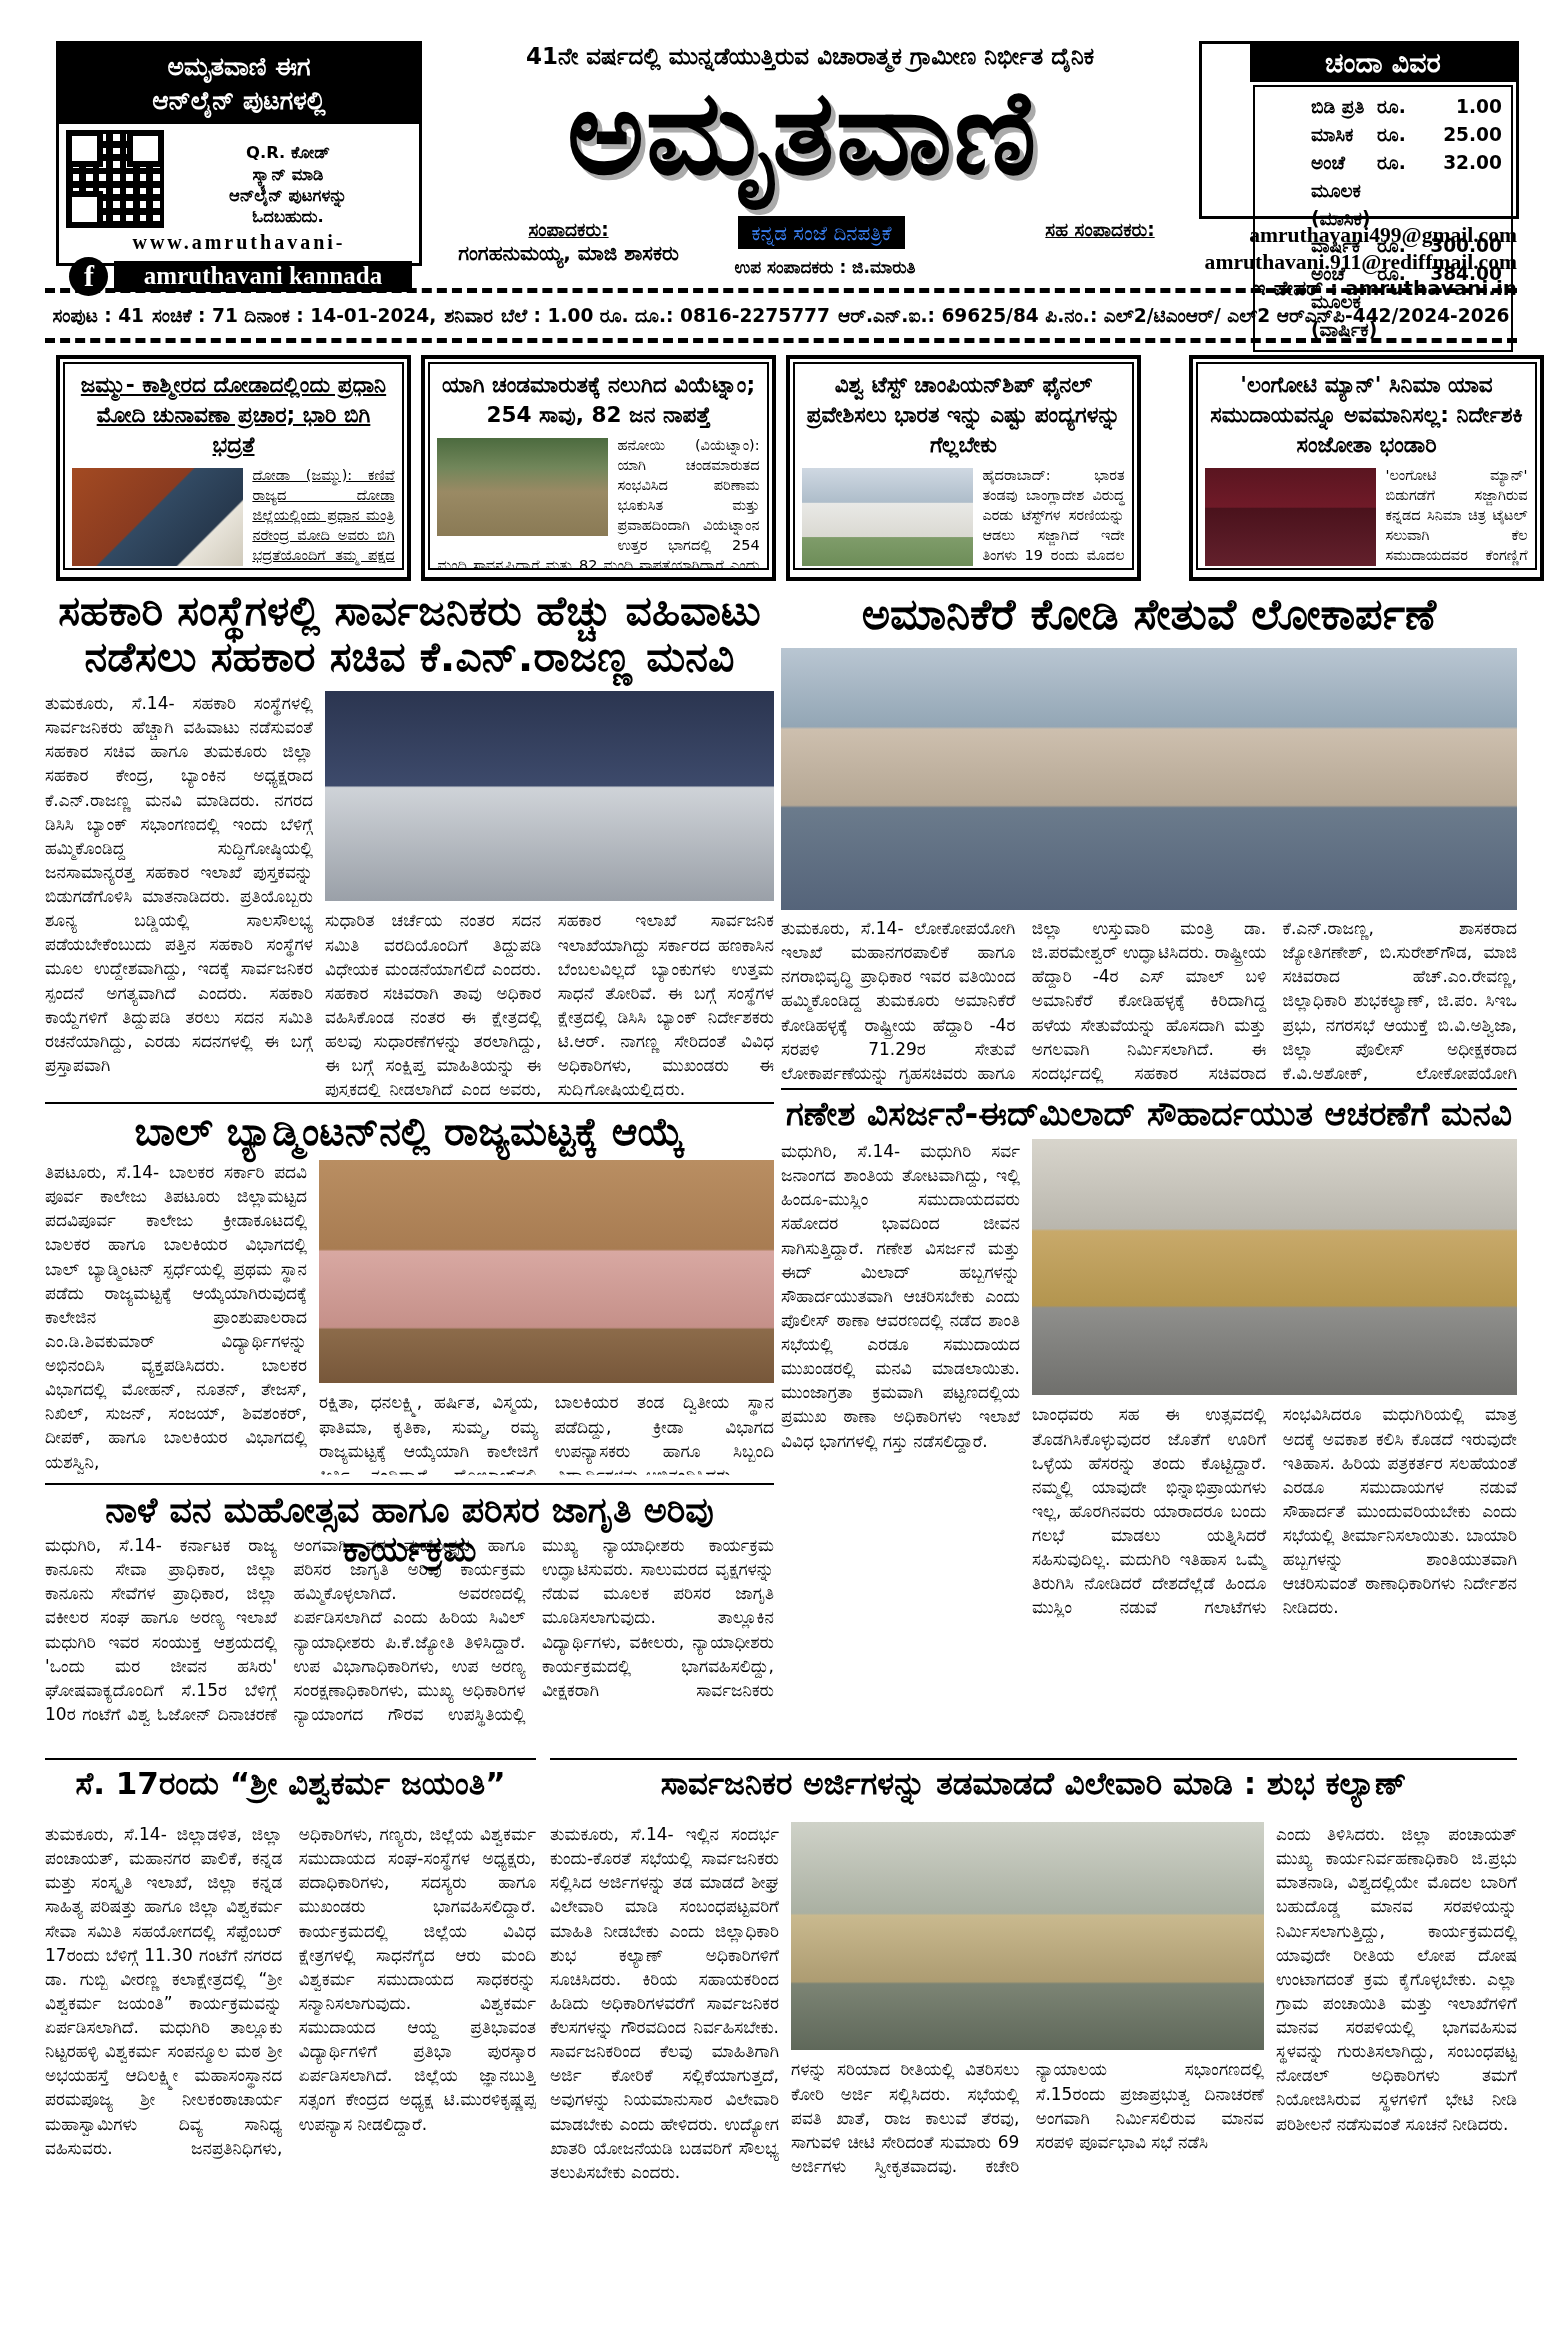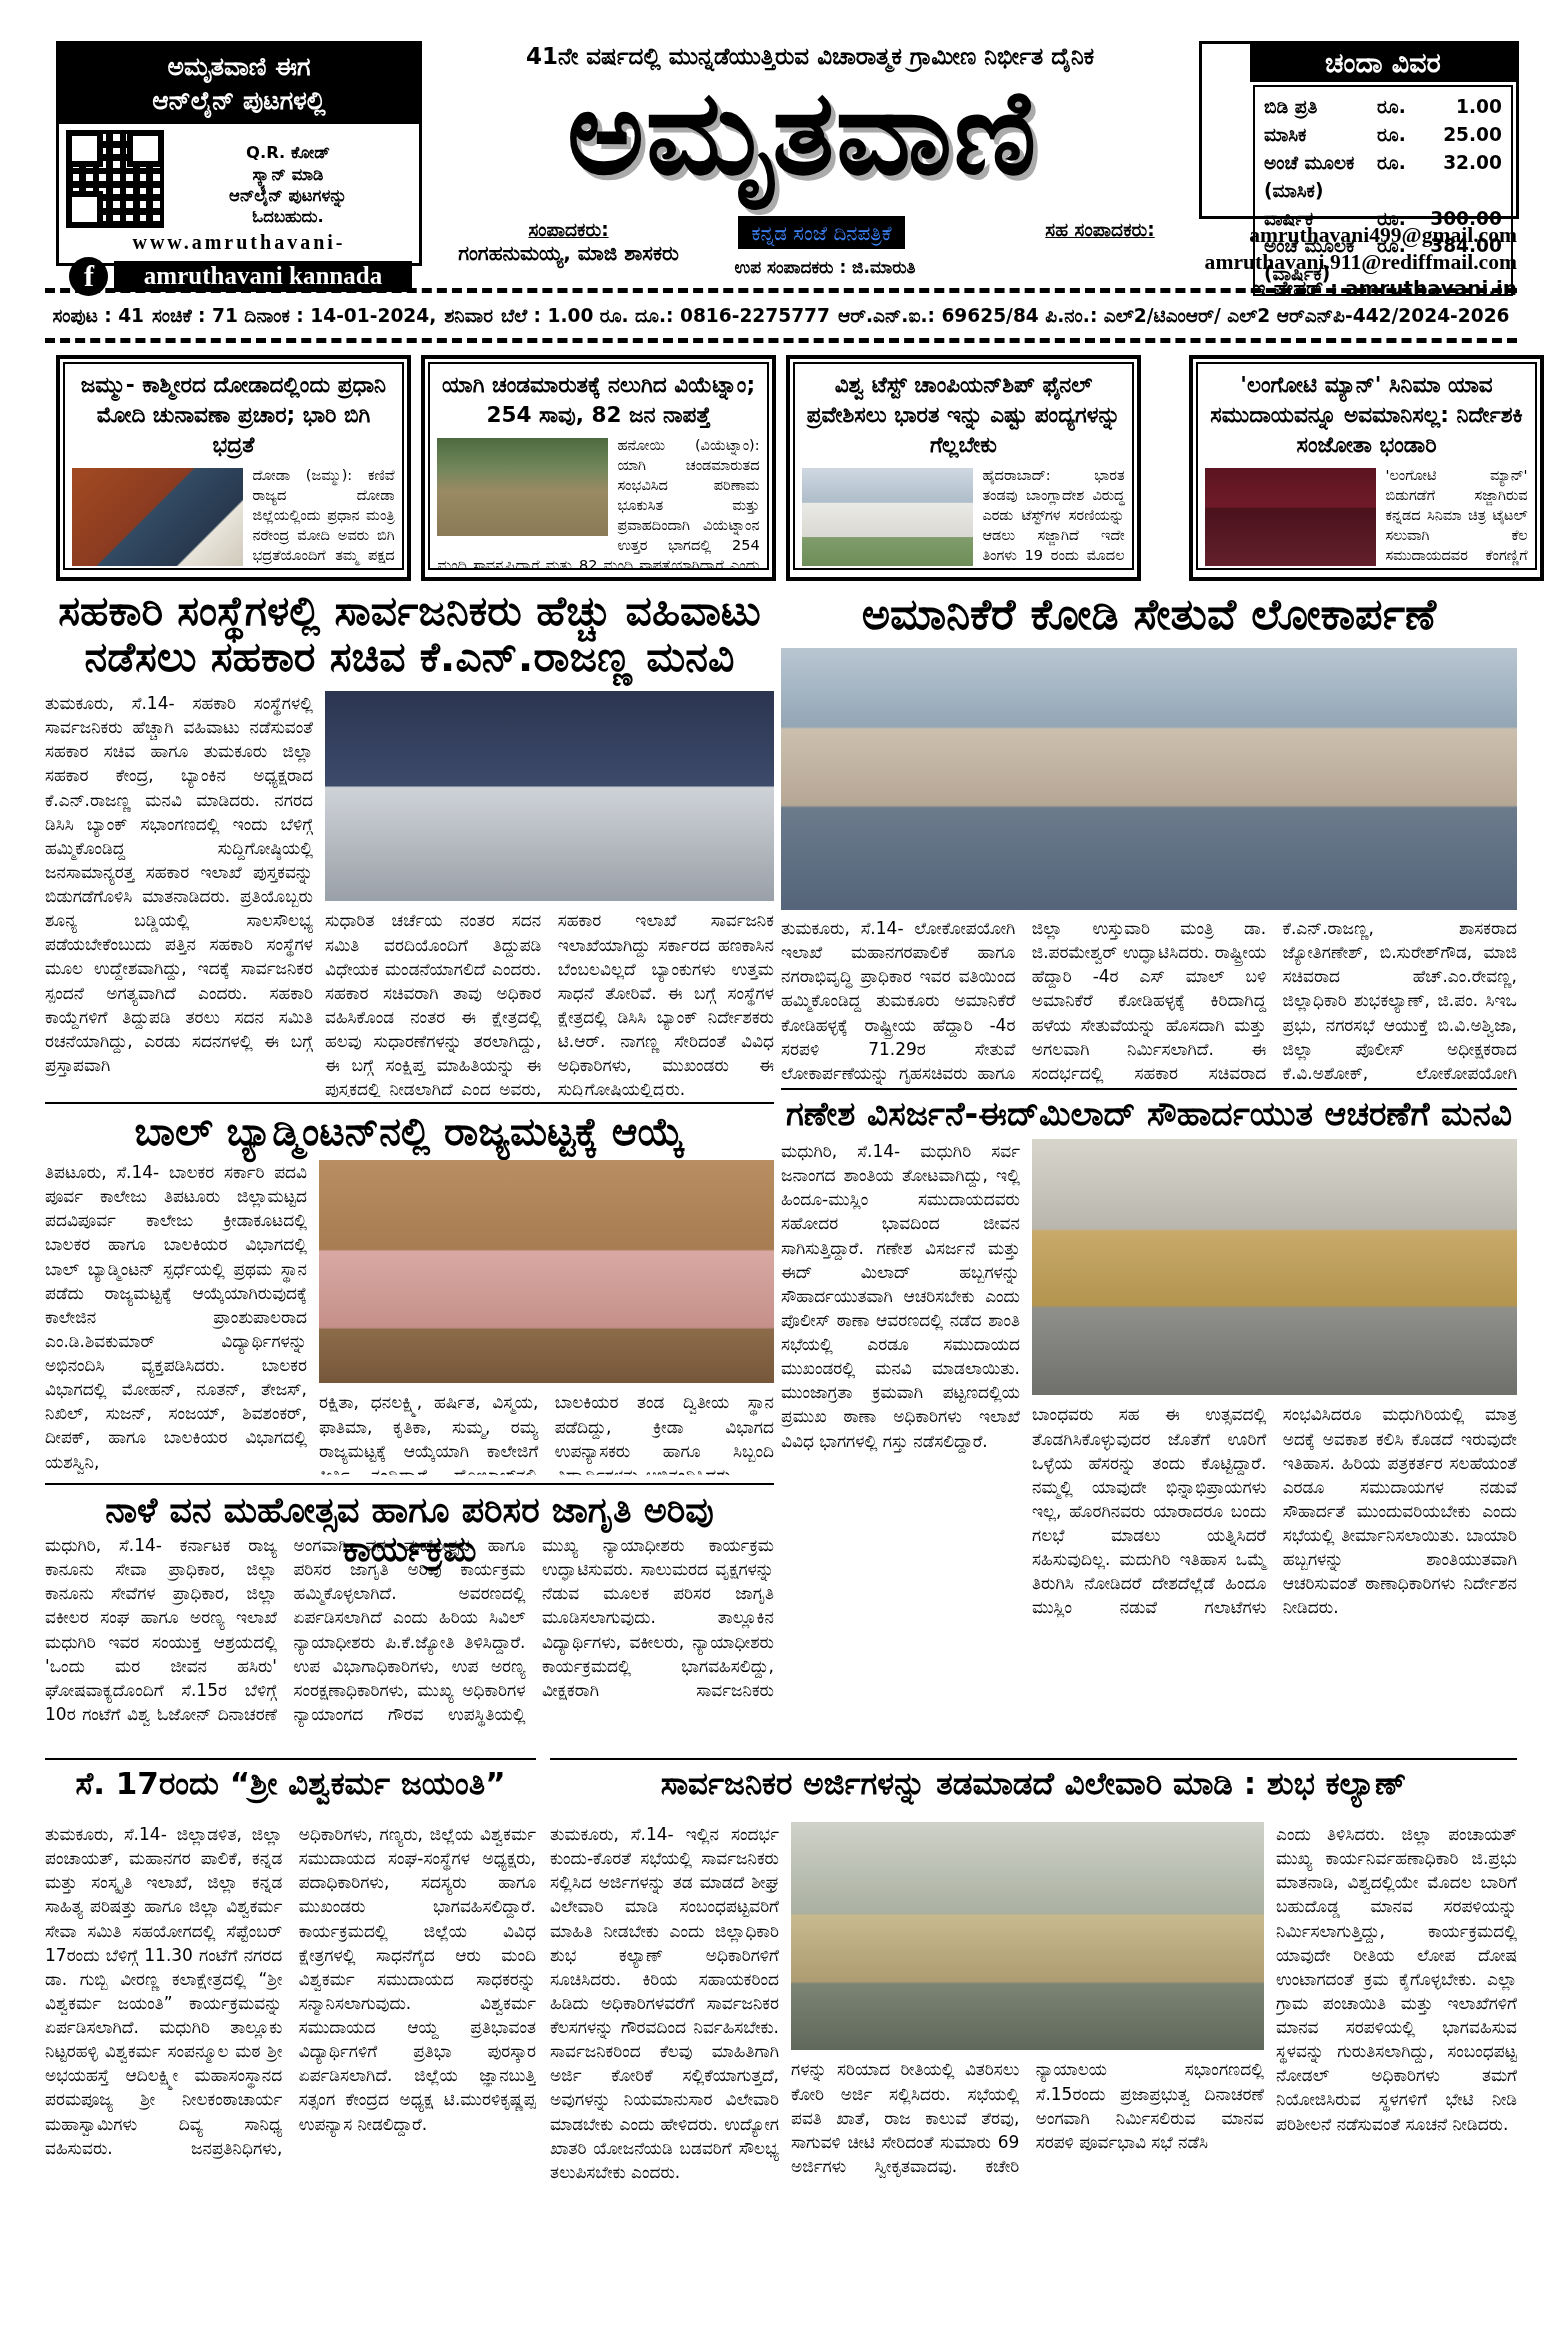--- a/index.html
+++ b/index.html
@@ -28,21 +28,21 @@
   .tagline{font-weight:bold;font-size:23px;text-align:center;}
   .masthead{font-weight:bold;font-size:117px;line-height:1.0;text-align:center;letter-spacing:1.5px;
             text-shadow:4.5px 4.5px 0 #aaa; white-space:nowrap;}
   .mast-sub{background:#000;color:#3b82f6;font-weight:normal;font-size:20px;text-align:center;padding:4.5px 13.4px;display:inline-block;}
   .ed-label{font-weight:bold;font-size:18.6px;text-decoration:underline;}
   .ed-name{font-weight:bold;font-size:20px;}
   .sub-box{border:3.7px solid #000;}
   .sub-box .ttl{background:#000;color:#fff;font-weight:bold;font-size:27px;text-align:center;padding:3px 0;}
   .sub-rows{border:2.2px solid #000;margin:3px;padding:6px 9px;}
   .sub-row{display:flex;font-weight:bold;font-size:18.6px;line-height:1.5;}
-  .sub-row .lbl{flex:1;}
+  .sub-row .lbl{flex:1;margin-left:47px;}
   .sub-row .unit{width:48px;}
   .sub-row .val{width:77px;text-align:right;}
   .emails{font-weight:bold;font-size:21.6px;text-align:right;line-height:1.25;font-family:"Liberation Serif",serif;}
   
   .dateline{border-top:5.2px dashed #000;border-bottom:5.2px dashed #000;display:flex;align-items:center;
             justify-content:space-between;font-weight:bold;font-size:18.6px;padding:0 7.4px;}
   
   .dbox{border:4.5px solid #000;background:#fff;}
   .dbox-in{border:2.2px solid #000;margin:3px;padding:6px 7.4px;height:calc(100% - 6px - 4.5px);box-sizing:border-box;overflow:hidden;}
   .box-head{font-weight:bold;font-size:21.6px;text-align:center;line-height:1.4;margin-bottom:4.5px;}
@@ -144,21 +144,21 @@
 </div>
 
 <div class="abs dateline kn" style="left:45px;top:288px;width:1472px;height:55px;">
   <span>ಸಂಪುಟ : 41</span>
   <span>ಸಂಚಿಕೆ : 71  ದಿನಾಂಕ : 14-01-2024,</span>
   <span>ಶನಿವಾರ</span>
   <span>ಬೆಲೆ : 1.00 ರೂ.   ದೂ.: 0816-2275777</span>
   <span>ಆರ್.ಎನ್.ಐ.: 69625/84 ಪಿ.ನಂ.: ಎಲ್2/ಟಿಎಂಆರ್/ ಎಲ್2 ಆರ್‌ಎನ್‌ಪಿ-442/2024-2026</span>
 </div>
 
-<div class="abs dbox" style="left:56px;top:355px;width:355px;height:226px;">
+<div class="abs dbox" style="left:56px;top:355px;width:355px;height:226px;text-decoration:underline;">
   <div class="dbox-in">
     <div class="box-head kn">ಜಮ್ಮು- ಕಾಶ್ಮೀರದ ದೋಡಾದಲ್ಲಿಂದು ಪ್ರಧಾನಿ ಮೋದಿ ಚುನಾವಣಾ ಪ್ರಚಾರ; ಭಾರಿ ಬಿಗಿ ಭದ್ರತೆ</div>
     <div class="photo box-photo ph-modi"></div>
     <div class="box-body kn">ದೋಡಾ (ಜಮ್ಮು): ಕಣಿವೆ ರಾಜ್ಯದ ದೋಡಾ ಜಿಲ್ಲೆಯಲ್ಲಿಂದು ಪ್ರಧಾನ ಮಂತ್ರಿ ನರೇಂದ್ರ ಮೋದಿ ಅವರು ಬಿಗಿ ಭದ್ರತೆಯೊಂದಿಗೆ ತಮ್ಮ ಪಕ್ಷದ ಅಭ್ಯರ್ಥಿ ಪರ ಪ್ರಚಾರ ನಡೆಸಲಿದ್ದಾರೆ. 43 ವರ್ಷಗಳ ಬಳಿಕ ಮೊದಲ ಬಾರಿಗೆ ಪ್ರಧಾನ ಮಂತ್ರಿ ದೋಡಾ ಜಿಲ್ಲೆಗೆ ಆಗಮಿಸುತ್ತಿದ್ದಾರೆ. ಪ್ರಧಾನಿಯವರ ಆಗಮನ ಹಿನ್ನೆಲೆಯಲ್ಲಿ ದೋಡಾ ಮತ್ತು ಕಿಶ್ತವಾರ್‌ನಲ್ಲಿ ಬಹು ಹಂತದ ಬಿಗಿ ಭದ್ರತೆ ನಿಯೋಜನೆ ಮಾಡಲಾಗಿದೆ. ಚುನಾವಣಾ ರ‍್ಯಾಲಿ ಶಾಂತಿ ಸುವ್ಯವಸ್ಥೆಯಿಂದ ಸಾಗಲು ಎಲ್ಲಾ ವ್ಯವಸ್ಥೆಯನ್ನು ಮಾಡಲಾಗಿದೆ. ಪ್ರಧಾನಿಯವರು ದೋಡಾ ನಗರದ ಮೈದಾನದಲ್ಲಿ ಸಮಾವೇಶ ನಡೆಸಲಿದ್ದಾರೆ.</div>
   </div>
 </div>
 <div class="abs dbox" style="left:421px;top:355px;width:355px;height:226px;">
   <div class="dbox-in">
     <div class="box-head kn">ಯಾಗಿ ಚಂಡಮಾರುತಕ್ಕೆ ನಲುಗಿದ ವಿಯೆಟ್ನಾಂ; 254 ಸಾವು, 82 ಜನ ನಾಪತ್ತೆ</div>
     <div class="photo box-photo ph-flood"></div>

